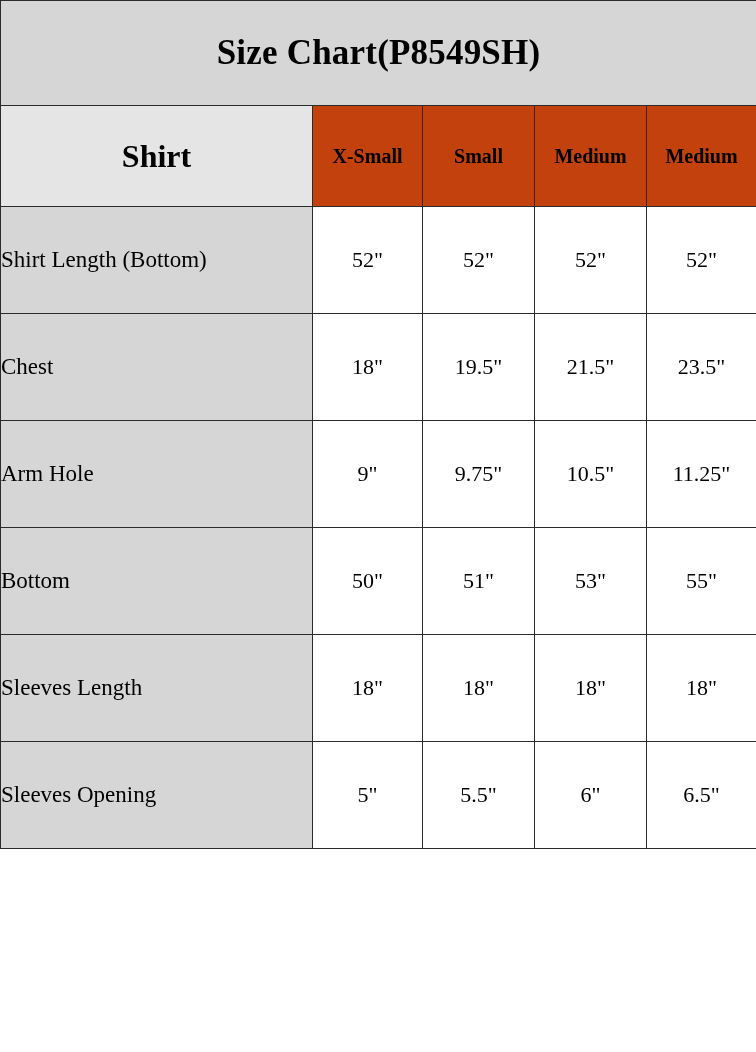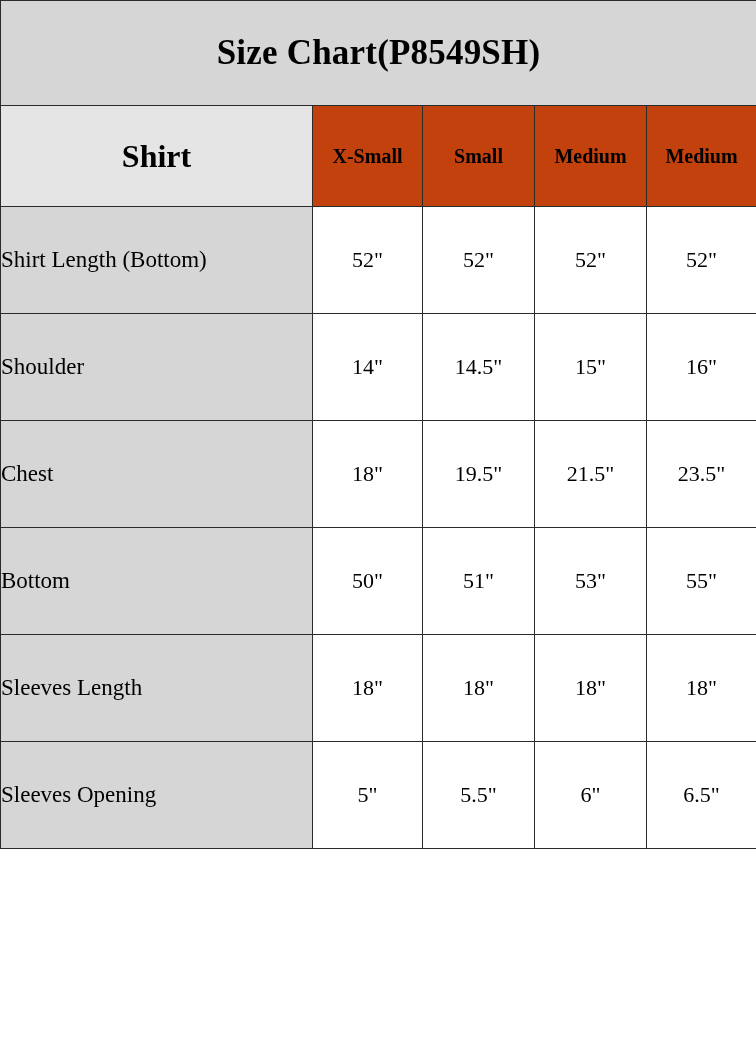--- a/index.html
+++ b/index.html
@@ -106,36 +106,36 @@
 
       <tr>
         <td class="row-label-cell">Shirt Length (Bottom)</td>
         <td class="row-value-cell">52"</td>
         <td class="row-value-cell">52"</td>
         <td class="row-value-cell">52"</td>
         <td class="row-value-cell">52"</td>
       </tr>
 
 
-      <tr>
-        <td class="row-label-cell">Shoulder</td>
-        <td class="row-value-cell">14"</td>
-        <td class="row-value-cell">14.5"</td>
-        <td class="row-value-cell">15"</td>
-        <td class="row-value-cell">16"</td>
-      </tr>
 
       <tr>
         <td class="row-label-cell">Chest</td>
         <td class="row-value-cell">18"</td>
         <td class="row-value-cell">19.5"</td>
         <td class="row-value-cell">21.5"</td>
         <td class="row-value-cell">23.5"</td>
       </tr>
 
+      <tr>
+        <td class="row-label-cell">Arm Hole</td>
+        <td class="row-value-cell">9"</td>
+        <td class="row-value-cell">9.75"</td>
+        <td class="row-value-cell">10.5"</td>
+        <td class="row-value-cell">11.25"</td>
+      </tr>
 
       <tr>
         <td class="row-label-cell">Bottom</td>
         <td class="row-value-cell">50"</td>
         <td class="row-value-cell">51"</td>
         <td class="row-value-cell">53"</td>
         <td class="row-value-cell">55"</td>
       </tr>
 
       <tr>

